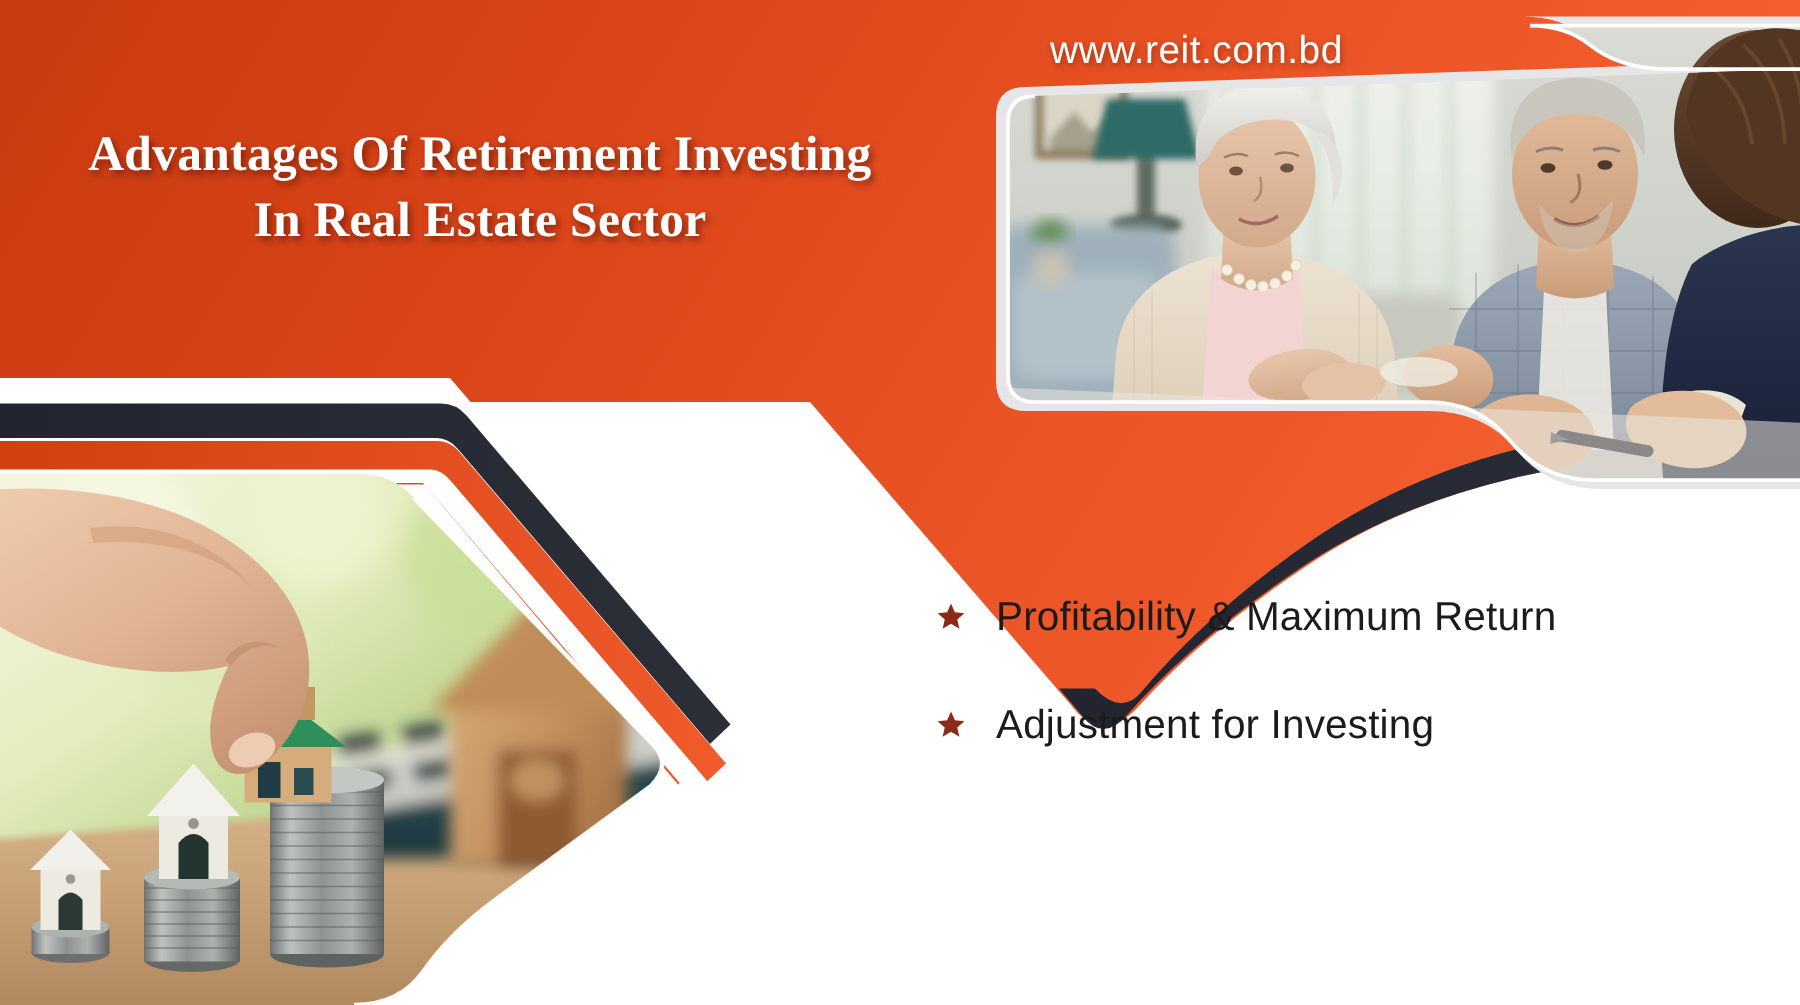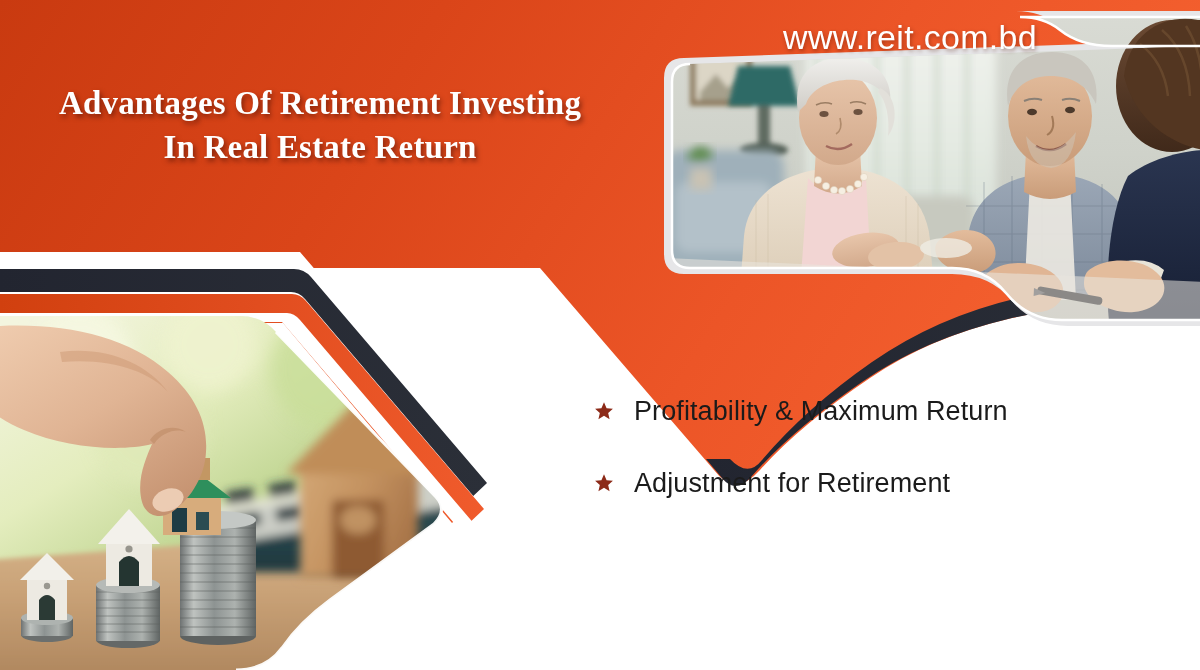--- a/index.html
+++ b/index.html
@@ -33,34 +33,34 @@
     z-index:40;
     pointer-events:none;
   }
   #headline .hl-line { display:block; white-space:nowrap; }
 
   
   #site-url {
     position:absolute;
     left:700px; top:18px;
     width:420px;
-    text-align:center;
+    text-align:left;
     font-family:"Liberation Sans", sans-serif;
-    font-size:34px;
+    font-size:26px;
     font-weight:400;
     color:#ffffff;
     letter-spacing:0.3px;
     text-shadow:1px 2px 4px rgba(80,20,0,0.45);
     z-index:45;
   }
 
   
   #benefits {
     position:absolute;
-    left:594px; top:375px;
+    left:624px; top:375px;
     width:540px;
     z-index:40;
     list-style:none;
   }
   #benefits li {
     display:flex;
     align-items:center;
     height:72px;
   }
   .star-bullet {
@@ -568,33 +568,33 @@
              Q 738,498 716,470 L 690,440 L 716,440
              Q 736,466 754,444 Q 798,392 866,348
              Q 930,308 1012,292 Q 1094,276 1200,276 L 1200,300
              Q 1094,300 1012,318 Z" opacity="0"></path>
 
     <path fill="#ffffff" d="M 470,500 L 1200,500 L 1200,670 L 470,670 Z" opacity="0"></path>
   </svg>
 
   <h1 id="headline">
     <span class="hl-line">Advantages Of Retirement Investing</span>
-    <span class="hl-line">In Real Estate Return</span>
+    <span class="hl-line">In Real Estate Sector</span>
   </h1>
 
   <div id="site-url">www.reit.com.bd</div>
 
   <ul id="benefits">
     <li>
       <svg class="star-bullet" viewBox="0 0 24 24">
           <path fill="#8C2A18" d="M12 1.6l3.1 7.0 7.6.7-5.7 5.0 1.7 7.5-6.7-4-6.7 4 1.7-7.5-5.7-5.0 7.6-.7z"></path>
         </svg>
       <span class="benefit-text">Profitability &amp; Maximum Return</span>
     </li>
     <li>
       <svg class="star-bullet" viewBox="0 0 24 24">
           <path fill="#8C2A18" d="M12 1.6l3.1 7.0 7.6.7-5.7 5.0 1.7 7.5-6.7-4-6.7 4 1.7-7.5-5.7-5.0 7.6-.7z"></path>
         </svg>
-      <span class="benefit-text">Adjustment for Retirement</span>
+      <span class="benefit-text">Adjustment for Investing</span>
     </li>
   </ul>
 
 </div>
 
 </body></html>

